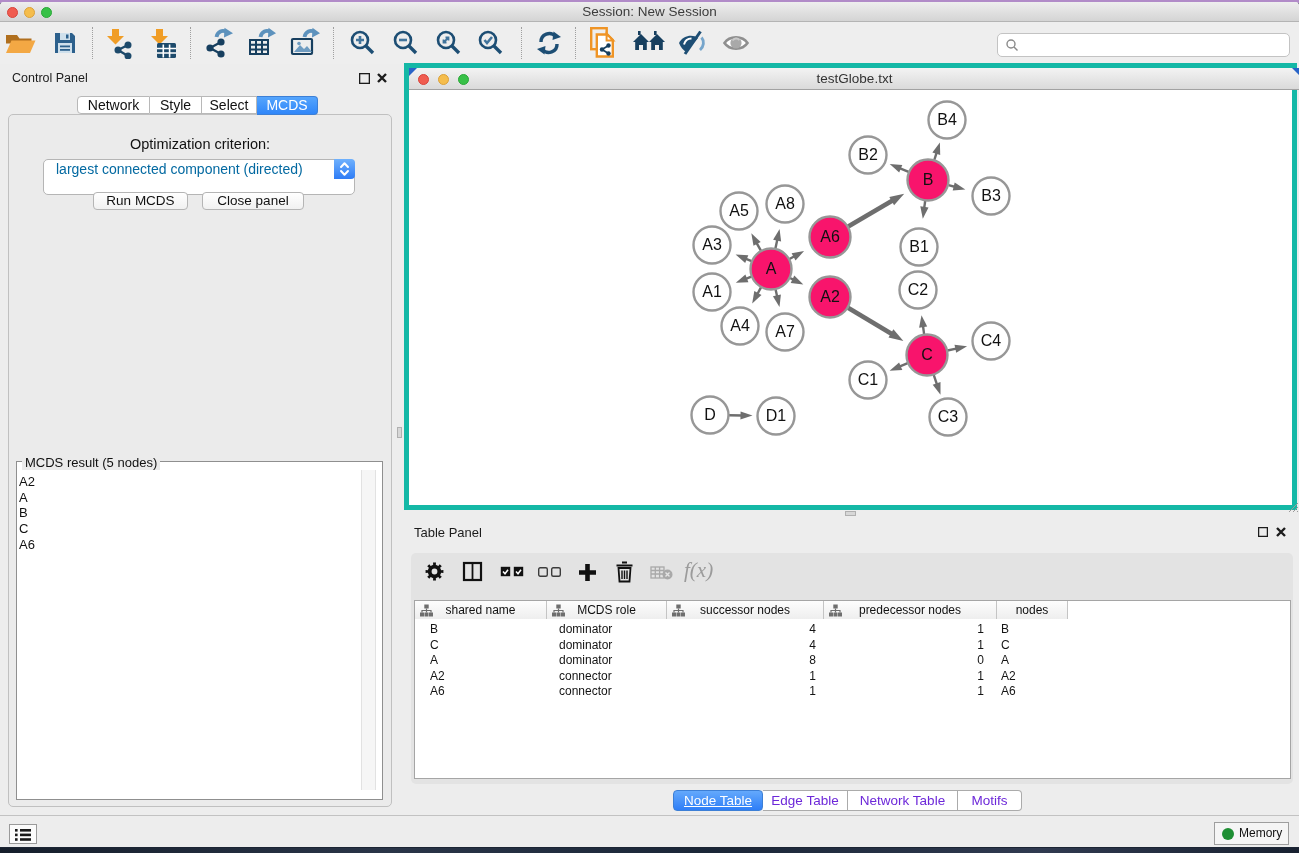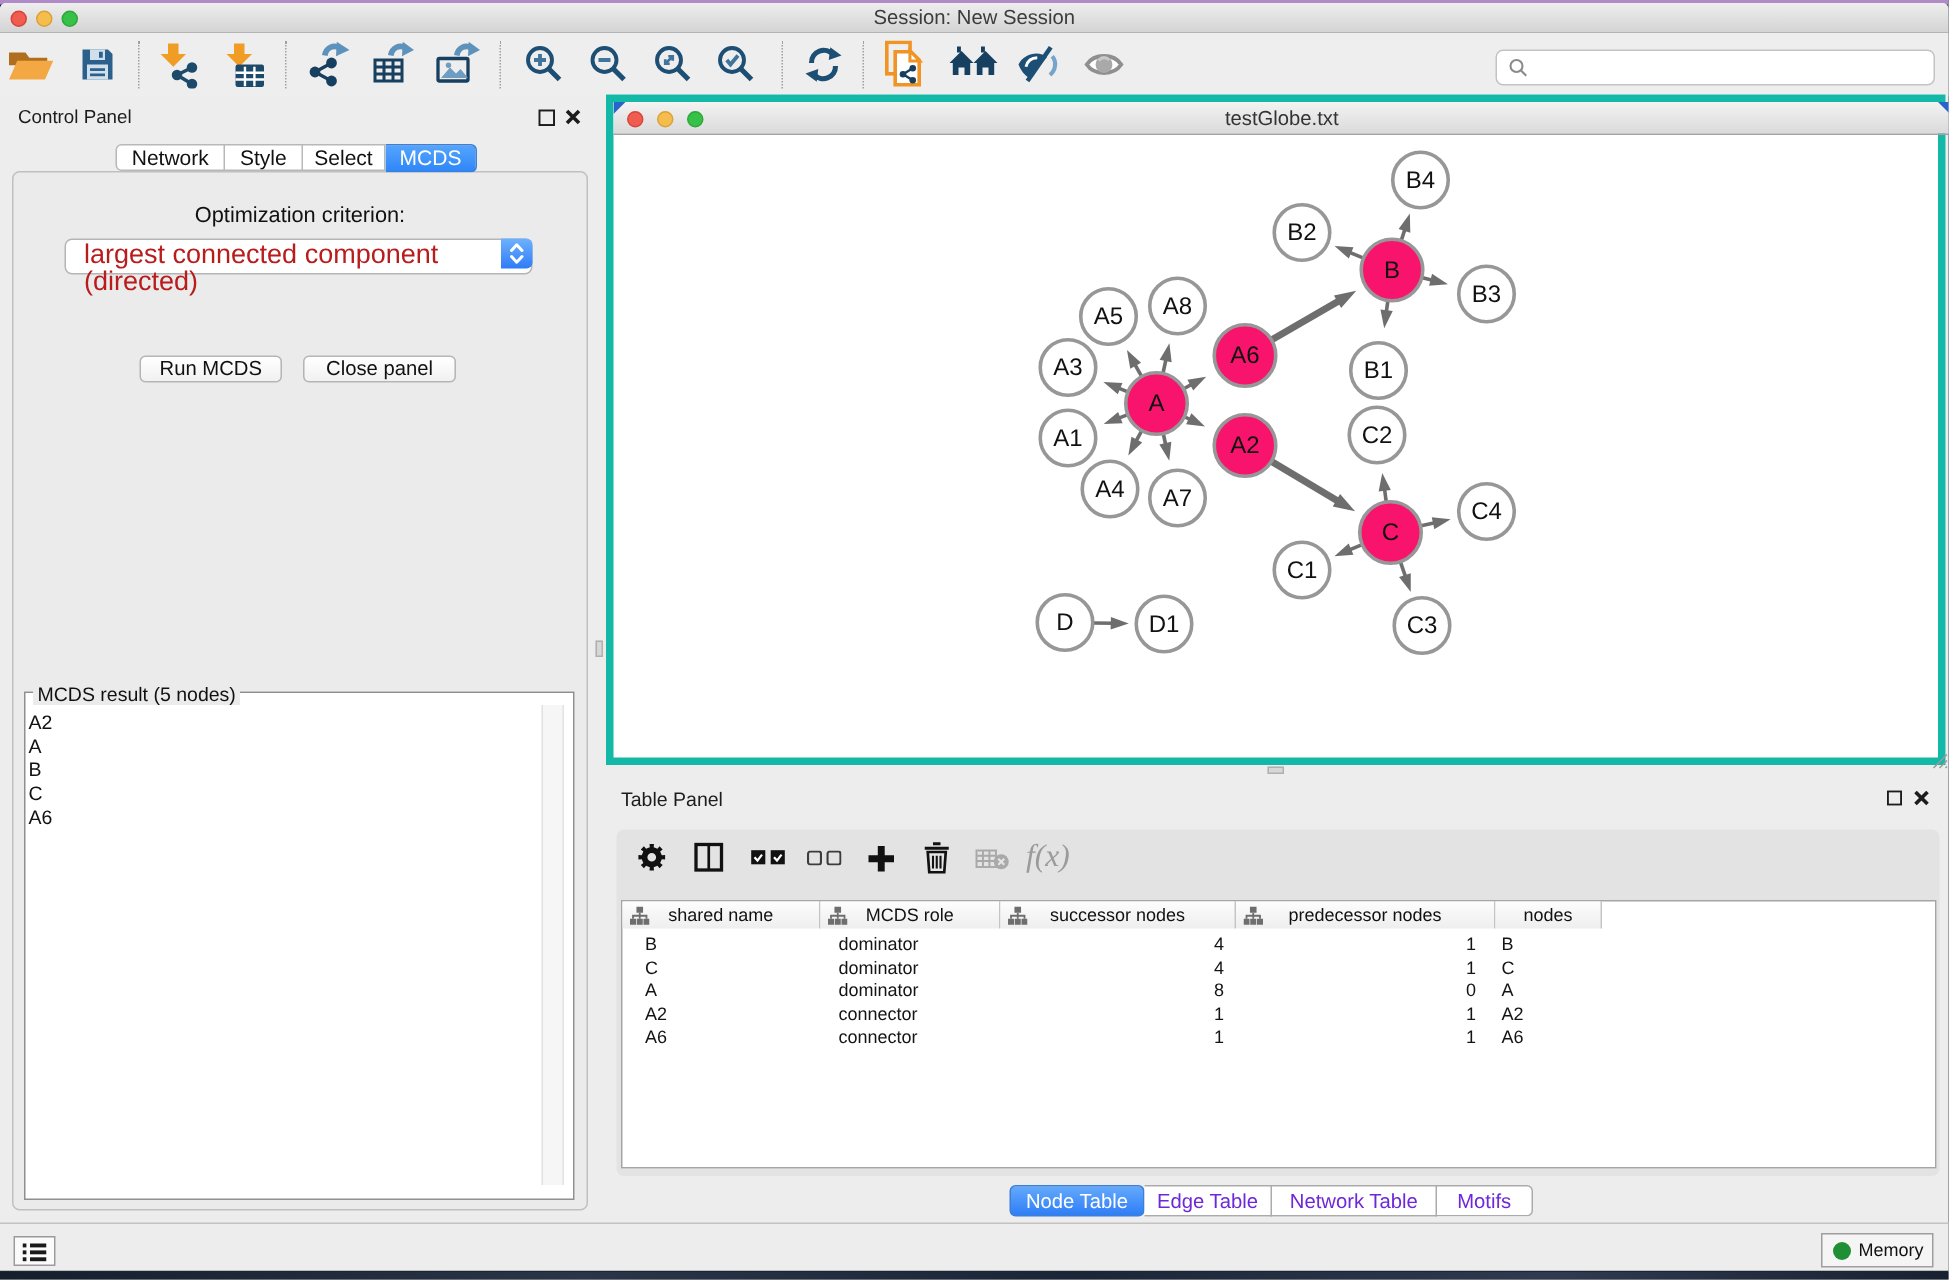--- a/index.html
+++ b/index.html
@@ -23,27 +23,27 @@
   .cp-title { left:12px; top:71px; font-size:12.5px; color:#1c1c1c; }
   .cp-tabs { left:77px; top:96px; height:18px; display:flex; }
   .cp-tab { height:18px; background:#fff; border:1px solid #b8b8b8; border-left:none;
      font-size:14px; color:#111; text-align:center; line-height:17px; }
   .cp-tab.first { border-left:1px solid #b8b8b8; border-radius:4px 0 0 4px; }
   .cp-tab.sel { background:linear-gradient(#55a5fd,#2f86f9); color:#fff; border-color:#3c7fd6;
      border-radius:0 4px 4px 0; height:19px; }
   .cp-pane { left:8px; top:114px; width:384px; height:693px; border:1px solid #c0c0c0;
      border-radius:5px; background:#ebebeb; }
   .opt-label { left:0; top:136px; width:400px; text-align:center; font-size:14.5px; color:#111; }
-  .dropdown { left:43px; top:159px; width:312px; height:24px; background:#fff;
-     border:1px solid #b5b5b5; border-radius:5px; font-size:18px; color:#b91c1c; line-height:18px;
+  .dropdown { left:43px; top:159px; width:312px; height:36px; background:#fff;
+     border:1px solid #b5b5b5; border-radius:5px; font-size:14px; color:#0369a1; line-height:18px;
      padding-left:12px; }
   .dd-step { position:absolute; right:-1px; top:-1px; width:21px; height:20px; border-radius:0 4px 4px 0;
      background:linear-gradient(#6fb1fd,#2e7cf6); }
   .btn { height:18px; background:linear-gradient(#ffffff,#f1f1f1); border:1px solid #b5b5b5;
-     border-radius:4px; font-size:13.5px; color:#111; text-align:center; line-height:16px;margin-top:45px; }
+     border-radius:4px; font-size:13.5px; color:#111; text-align:center; line-height:16px; }
   .mcds-fs { left:16px; top:461px; width:367px; height:339px; border:1px solid #8f8f8f; background:#fff; }
   .mcds-legend { left:22px; top:455px; background:#ebebeb; padding:0 3px; font-size:13px; color:#111; }
   .mcds-list { left:19px; top:474px; width:340px; font-size:13px; color:#111; line-height:15.7px; }
   .mcds-scroll { left:361px; top:470px; width:15px; height:320px; background:#f6f6f6;
      border-left:1px solid #e2e2e2; border-right:1px solid #e2e2e2; }
   
   .statusbar { left:0; top:815px; width:1299px; height:32px; background:#ededed; border-top:1px solid #c2c2c2; }
   .listbtn { left:9px; top:824px; width:28px; height:20px; background:#fbfbfb; border:1px solid #9a9a9a; }
   .membtn { left:1214px; top:822px; width:75px; height:23px; background:#f5f5f5; border:1px solid #9e9e9e;
      font-size:12px; color:#111; line-height:21px; padding-left:24px; }
@@ -57,21 +57,21 @@
   .tp-title { left:414px; top:525px; font-size:13px; color:#1c1c1c; }
   .tp-pane { left:411px; top:553px; width:882px; height:231px; background:#e3e3e3; border-radius:5px; }
   .tbl { left:414px; top:600px; width:877px; height:179px; background:#fff; border:1px solid #a5a5a5;padding-left:40px; }
   .th { position:absolute; top:0; height:18px; background:linear-gradient(#fdfdfd,#eeeeee);
      border-right:1px solid #c4c4c4; text-align:center; line-height:18px;
      font-size:12px; color:#111; }
   .th svg { position:absolute; left:5px; top:3px; }
   .bt-tabs { left:673px; top:790px; height:21px; display:flex; }
   .bt-tab { height:21px; background:#fff; border:1px solid #ababab; border-left:none;
      font-size:13.5px; color:#6d28d9; text-align:center; line-height:19px; }
-  .bt-tab.first { border-left:1px solid #ababab; border-radius:4px 0 0 4px; }
+  .bt-tab.first { border-left:1px solid #ababab; border-radius:4px 0 0 4px;text-decoration:underline; }
   .bt-tab.last { border-radius:0 4px 4px 0; }
   .bt-tab.sel { background:linear-gradient(#64a9fc,#2e7ef7); color:#fff; border-color:#3c7fd6; border-radius:4px; }
 </style>
 </head>
 <body>
 <div class="abs deskTop"></div>
 <div class="abs app"></div>
 <div class="abs deskBot"></div>
 <div class="abs titlebar">Session: New Session</div>
 <div class="abs tl" style="left:7px;top:7px;width:11px;height:11px;background:#f05c50;border:0.5px solid #d8443c;"></div>

